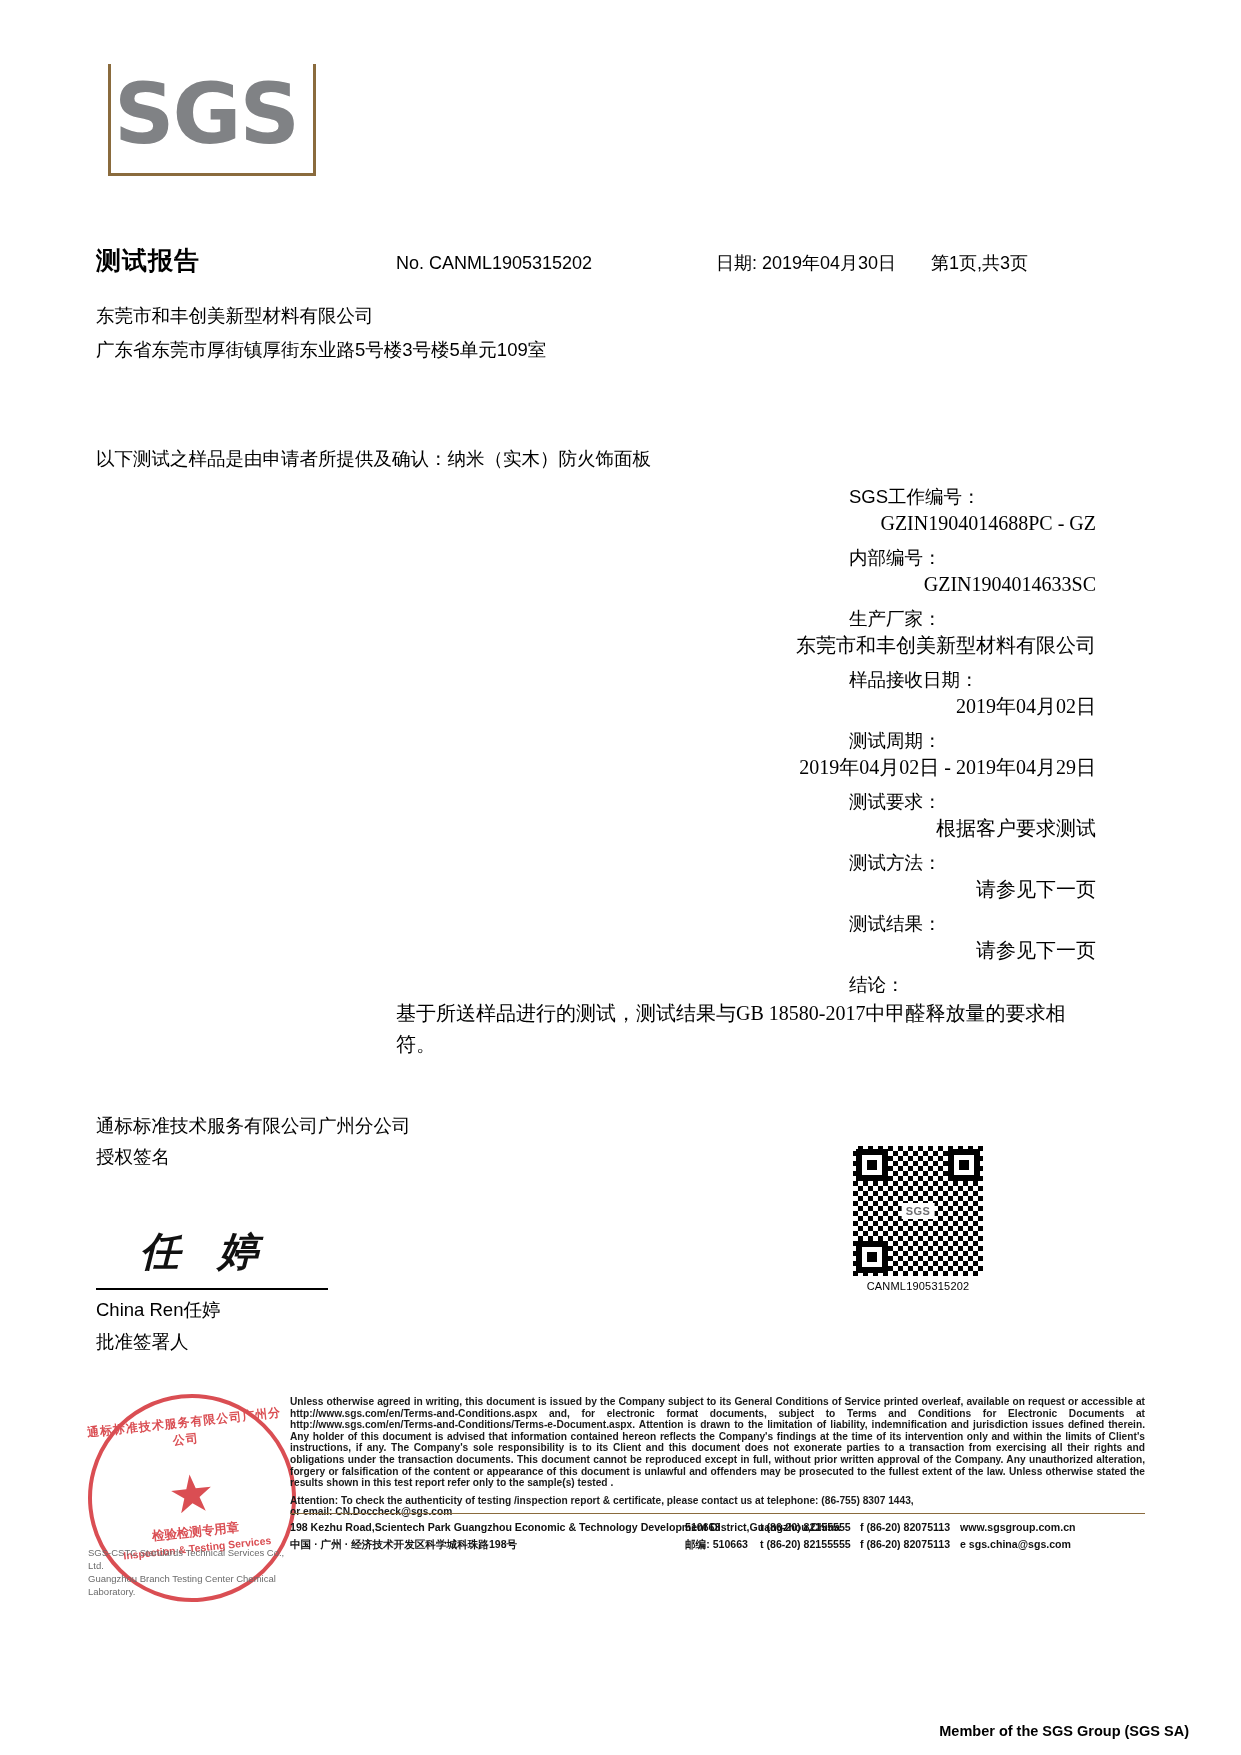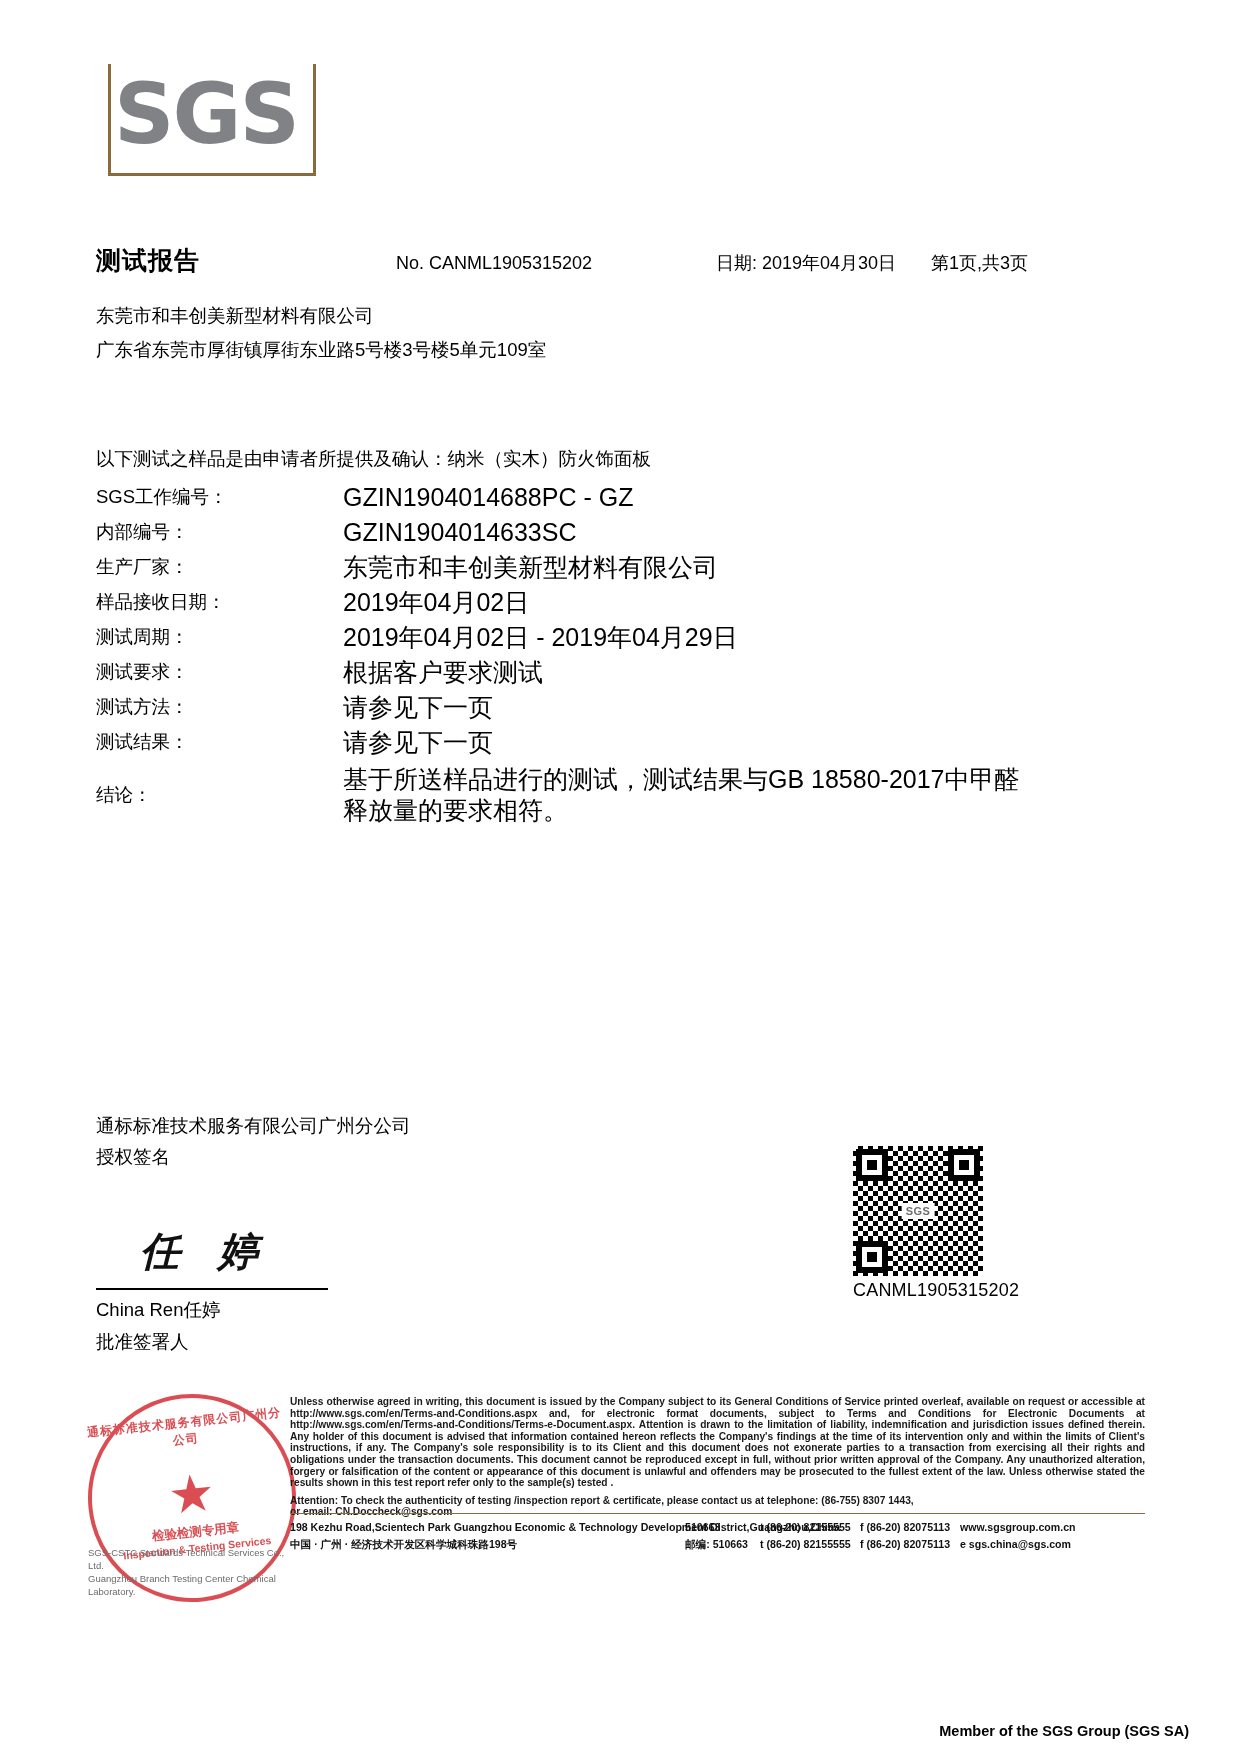--- a/index.html
+++ b/index.html
@@ -113,33 +113,35 @@
 
   
   .details {
     position: absolute;
     left: 96px;
     top: 468px;
     width: 1000px;
   }
   .detail-row {
     display: flex;
-    align-items: center;
+    align-items: flex-end;
     margin-bottom: 9px;
+    flex-direction: column;
   }
   .detail-label {
     width: 247px;
     font-size: 18.5px;
     flex: none;
     line-height: 26px;
   }
   .detail-value {
-    font-size: 25px;
+    font-size: 20px;
     line-height: 26px;
     flex: 1;
+    font-family: Liberation Serif, serif;
   }
   .detail-row.conclusion .detail-value {
     line-height: 31px;
     max-width: 700px;
   }
 
   
   .signer-org {
     position: absolute;
     left: 96px;
@@ -220,21 +222,21 @@
     transform: translate(-50%, -50%);
     background: #fff;
     color: #6f6f72;
     font-weight: bold;
     font-size: 11px;
     padding: 2px 4px;
     letter-spacing: 0.5px;
   }
   .qr-caption {
     margin-top: 4px;
-    font-size: 18px;
+    font-size: 11px;
     text-align: center;
     letter-spacing: 0.2px;
   }
 
   
   .stamp {
     position: absolute;
     left: 88px;
     top: 1378px;
     width: 200px;

